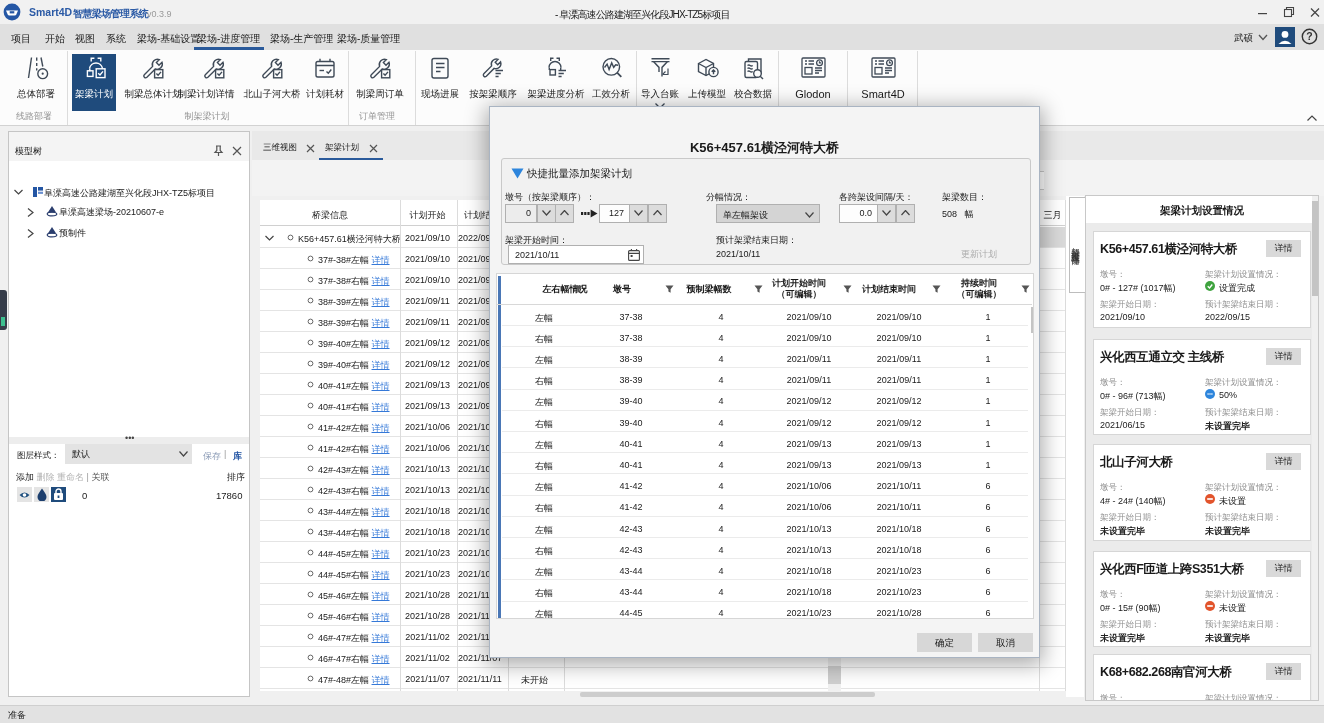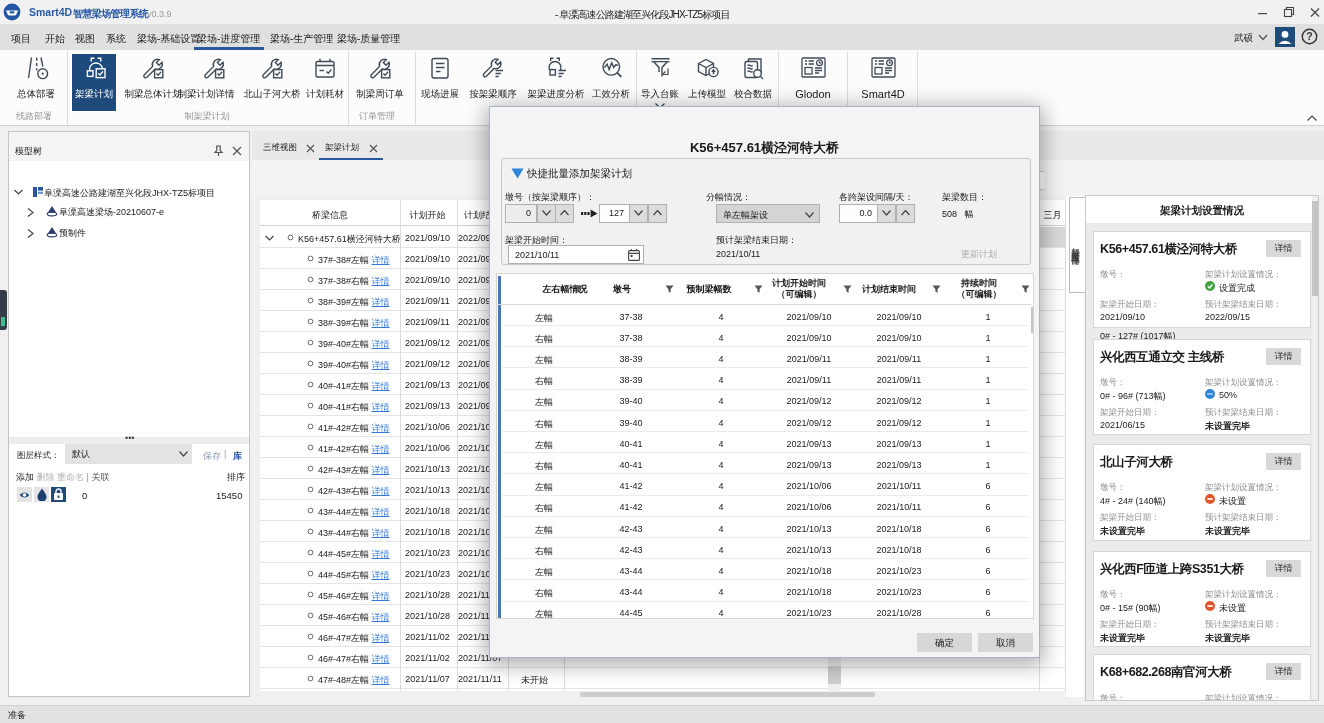--- a/index.html
+++ b/index.html
@@ -274,21 +274,21 @@
       </svg></div>
 <div class="abs" style="left:25px;top:355px;width:15px;height:15px;background:#e4e4e4;"><svg style="margin:1px 0 0 3px;" width="10" height="13" viewBox="0 0 10 13">
         <path d="M5 0.5 C7.5 4 9.5 6.5 9.5 9 A4.5 4.5 0 0 1 0.5 9 C0.5 6.5 2.5 4 5 0.5 Z" fill="#1d3f6e"></path>
       </svg></div>
 <div class="abs" style="left:42px;top:355px;width:15px;height:15px;background:#1f4b7c;"><svg style="margin:1px 0 0 2px;" width="11" height="13" viewBox="0 0 11 13">
         <rect x="1" y="5" width="9" height="7" rx="1" fill="#fff"></rect>
         <path d="M3 5 V3.5 A2.5 2.5 0 0 1 8 3.5 V5" fill="none" stroke="#fff" stroke-width="1.4"></path>
         <rect x="4.6" y="7.5" width="1.8" height="2.5" fill="#1f4b7c"></rect>
       </svg></div>
 <div class="abs" style="left:73px;top:358px;font-size:9.5px;">0</div>
-<div class="abs" style="left:207px;top:358px;font-size:9.5px;">15450</div>
+<div class="abs" style="left:207px;top:358px;font-size:9.5px;">17860</div>
 </div>
 <div id="edgetab">
     <i></i>
   </div>
 <div id="tabstrip">
 <span class="abs" style="left:11px;top:11px;font-size:8.5px;">三维视图</span>
 <svg class="abs" style="left:54px;top:13px;" width="9" height="9">
       <path d="M1 1 L8 8 M8 1 L1 8" stroke="#555" stroke-width="1.2"></path>
     </svg>
 <span class="abs" style="left:73px;top:11px;font-size:8.5px;">架梁计划</span>
@@ -478,21 +478,21 @@
 </div>
 <div class="abs" style="left:1066px;top:196px;width:18px;height:501px;background:#fff;"></div>
 <div id="vtab">架梁计划设置详情</div>
 <div id="rpanel">
 <div id="rptitle">架梁计划设置情况</div>
 <div class="card" style="top:35px;height:97px;">
 <div class="ctitle">K56+457.61横泾河特大桥</div>
       <div class="cbtn">详情</div>
 <div class="clbl" style="left:6px;top:37px;">墩号：</div>
 <div class="clbl" style="left:111px;top:37px;">架梁计划设置情况：</div>
-<div class="cval" style="left:6px;top:50px;margin-top:48px;">0# - 127# (1017幅)</div>
+<div class="cval" style="left:6px;top:50px;">0# - 127# (1017幅)</div>
 <svg class="abs" style="left:111px;top:49px;" width="10" height="10" viewBox="0 0 11 11">
         <circle cx="5.5" cy="5.5" r="5.5" fill="#3fa33f"></circle>
         <path d="M3 5.7 l2 2 3-3.8" fill="none" stroke="#fff" stroke-width="1.5"></path>
       </svg>
 <div class="cval" style="left:125px;top:50px;">设置完成</div>
 <div class="clbl" style="left:6px;top:67px;">架梁开始日期：</div>
 <div class="clbl" style="left:111px;top:67px;">预计架梁结束日期：</div>
 <div class="cval" style="left:6px;top:80px;">2021/09/10</div>
 <div class="cval" style="left:111px;top:80px;">2022/09/15</div>
 </div>

